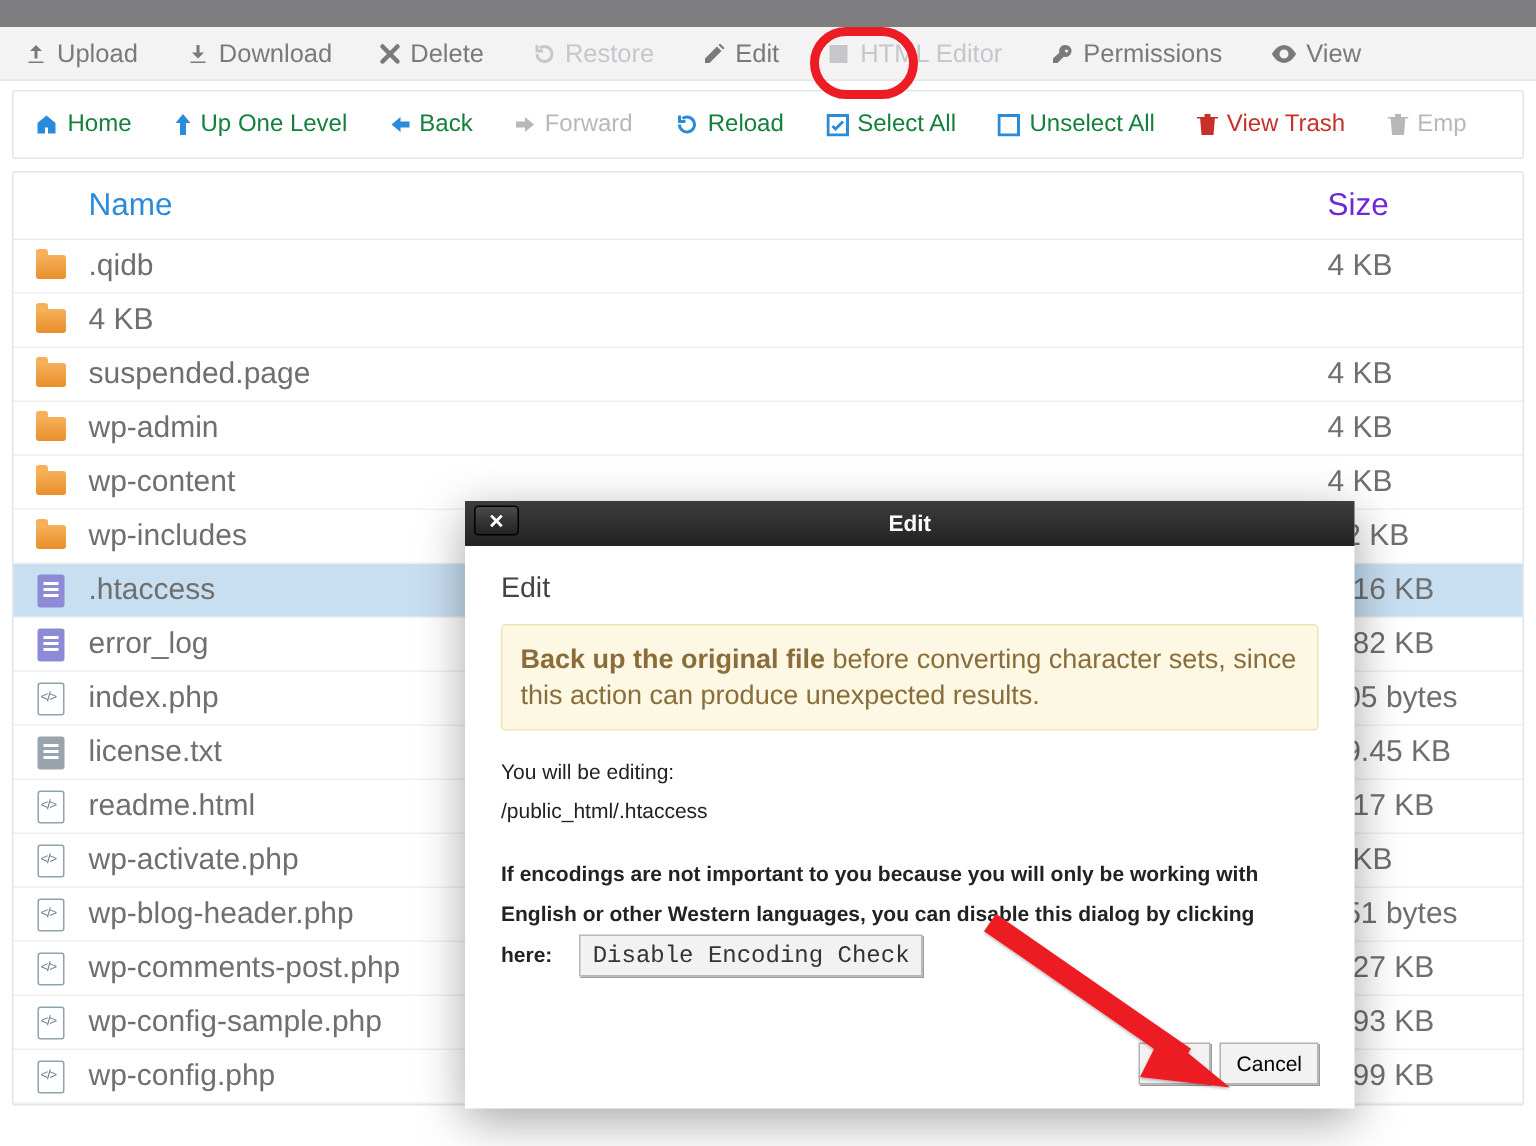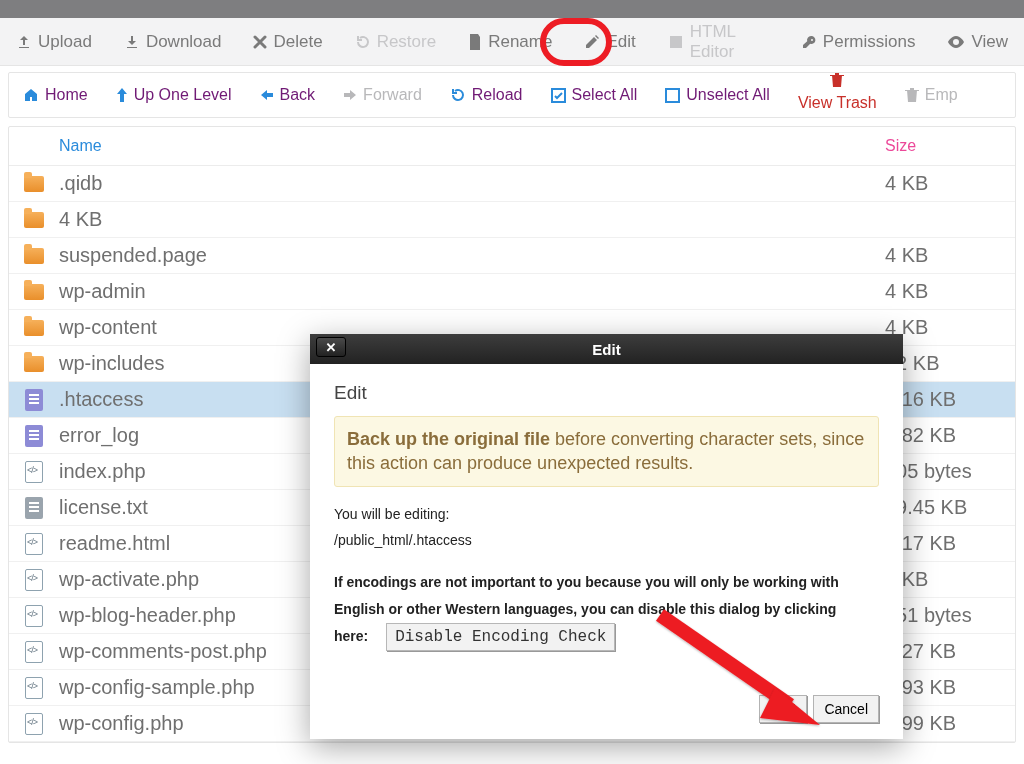--- a/index.html
+++ b/index.html
@@ -1,31 +1,31 @@
 <!DOCTYPE html>
 <html><head>
 <meta charset="utf-8">
 <style>
   * { box-sizing: border-box; margin: 0; padding: 0; }
   body { font-family: "Helvetica Neue", Arial, sans-serif; font-size: 15px; background:#fff; color:#555; width:1024px; height:764px; overflow:hidden; position:relative; }
   .topbar { height:18px; background:#7e7e80; }
   .toolbar, .navbar { display:flex; align-items:center; border-bottom:1px solid #e5e5e5; background:#f3f3f4; }
-  .toolbar { height:48px; padding:0 0px; }
+  .toolbar { height:36px; padding:0 0px; }
   .navbar { height:46px; padding:0 0px; background:#fff; margin:6px 8px 0 8px; border:1px solid #e5e5e5; border-radius:2px; }
   .tbtn { display:flex; align-items:center; gap:6px; padding:0 16px; height:48px; color:#7a7a7a; font-size:17px; cursor:pointer; }
   .tbtn.disabled { color:#c7c7c9; }
-  .nbtn { display:flex; align-items:center; gap:6px; padding:0 14px; height:46px; color:#701a75; font-size:16px; cursor:pointer; }
+  .nbtn { display:flex; align-items:center; gap:6px; padding:0 14px; height:46px; color:#15803d; font-size:16px; cursor:pointer; }
   .nbtn.disabled { color:#b8b8ba; }
-  .nbtn.danger { color:#c8302a;flex-direction:column; }
+  .nbtn.danger { color:#c8302a; }
   .icon { display:inline-flex; align-items:center; justify-content:center; }
   .listwrap { margin:8px 8px 0 8px; border:1px solid #e5e5e5; border-radius:2px; background:#fff; }
-  .lhead { display:flex; padding:10px 14px; border-bottom:1px solid #ececec; color:#2a8bdb; font-size:16px; }
+  .lhead { display:flex; padding:10px 14px; border-bottom:1px solid #ececec; color:#2a8bdb; font-size:21px; }
   .col-icon { width:36px; }
   .col-name { flex:1; }
-  .col-size { width:116px; text-align:left; color:#ec4899; }
+  .col-size { width:116px; text-align:left; color:#6d28d9; }
   .row { display:flex; align-items:center; height:36px; padding:0 14px; border-bottom:1px solid #f0f0f0; color:#6f6f6f; font-size:20px; }
   .row .col-size { color:#6f6f6f; }
   .row.sel { background:#c8dff1; }
   .ficon { display:flex; align-items:center; justify-content:center; width:22px; height:22px; }
   .folder-ico { width:20px; height:16px; background:linear-gradient(#f6b05a,#e98f2b); border-radius:2px; position:relative; }
   .folder-ico:before { content:""; position:absolute; top:-4px; left:0; width:8px; height:6px; background:#f6b05a; border-radius:2px 2px 0 0;}
   .doc-ico { width:18px; height:22px; background:#8d8bd6; border-radius:2px; position:relative; box-shadow: inset 6px 0 0 #fff0; }
   .doc-ico.purple:after, .doc-ico.gray:after { content:""; position:absolute; left:4px; top:5px; width:10px; height:2px; background:#fff; box-shadow:0 4px 0 #fff, 0 8px 0 #fff;}
   .doc-ico.gray { background:#9aa4ad; }
   .code-ico { width:18px; height:22px; background:#fff; border:1px solid #8ea2af; border-radius:2px; position:relative; }
@@ -83,28 +83,20 @@
   <div class="tbtn disabled">
     <span class="icon">
       <svg width="16" height="16" viewBox="0 0 16 16">
           <path fill="none" stroke="#c7c7c9" stroke-width="2" d="M3 8a5 5 0 1 0 2-4M3 2v4h4"></path>
         </svg>
     </span>
     <span>Restore</span>
   </div>
   <div class="tbtn">
     <span class="icon">
-      <svg width="14" height="16" viewBox="0 0 14 16">
-          <path fill="#7a7a7a" d="M2 0h8l2 3v13H2zM4 5h6v1H4zm0 3h6v1H4zm0 3h6v1H4z"></path>
-        </svg>
-    </span>
-    <span>Rename</span>
-  </div>
-  <div class="tbtn">
-    <span class="icon">
       <svg width="16" height="16" viewBox="0 0 16 16">
           <path fill="#7a7a7a" d="M2 11l8-8 3 3-8 8H2v-3zM11 2l1-1 3 3-1 1-3-3z"></path>
         </svg>
     </span>
     <span>Edit</span>
   </div>
   <div class="tbtn disabled">
     <span class="icon">
       <svg width="16" height="16" viewBox="0 0 16 16">
           <path fill="#c7c7c9" d="M2 2h12v12H2zM4 5h8v1H4zm0 3h8v1H4z"></path>

